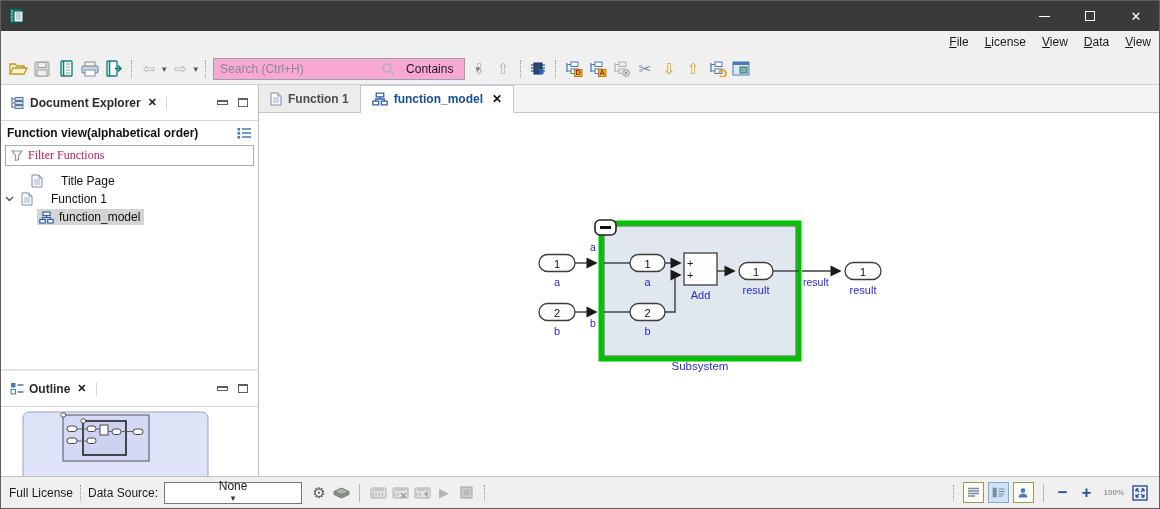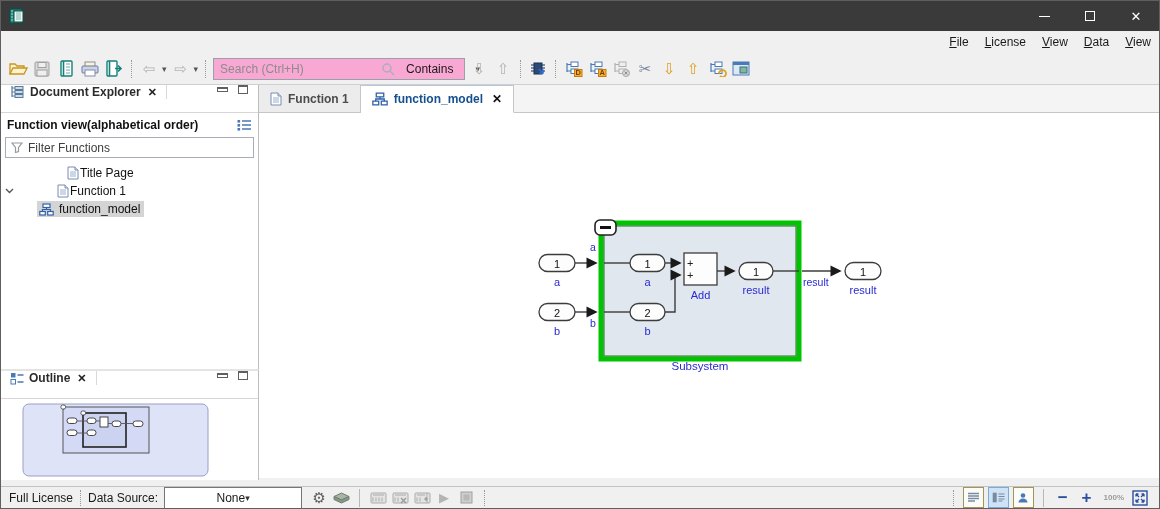--- a/index.html
+++ b/index.html
@@ -32,51 +32,51 @@
   .searchbox { display:flex; align-items:center; height:22px; width:252px; background:#f9a8d4; border:1px solid #9aa0a8; margin:0 2px; }
   .searchbox input { flex:1; border:none; outline:none; font-size:12px; color:#333; padding:0 6px; font-family:inherit; background:transparent; }
   .searchbox input::placeholder { color:#8c8c8c; }
   .sdiv { width:1px; height:20px; background:#c0c0c0; }
   .contains { display:flex; align-items:center; gap:21px; padding:0 7px; font-size:12px; color:#1a1a1a; }
 
   
   .panel { position:absolute; left:0; width:258px; background:#fff; border-right:1px solid #bdbdbd; }
   .panel-explorer { top:84px; height:284px; }
   .panel-outline  { top:368px; height:111px; border-top:2px solid #e4e4e4; }
-  .phead { height:28px; border-bottom:1px solid #d6d6d6; display:flex; align-items:flex-start; background:#fff; }
+  .phead { height:36px; border-bottom:1px solid #d6d6d6; display:flex; align-items:center; background:#fff; }
   .ptab { display:flex; align-items:center; gap:5px; padding:0 9px; border-right:1px solid #d9d9d9; font-size:12px; font-weight:bold; color:#2b2b2b; }
   .pclose { font-size:11px; font-weight:bold; color:#222; margin-left:2px; }
   .pctrl { margin-left:auto; display:flex; align-items:center; gap:10px; padding-right:10px; }
   .ico-min { width:11px; height:5px; border:1px solid #5f5f5f; border-top-width:2px; }
   .ico-max { width:10px; height:9px; border:1px solid #5f5f5f; border-top-width:2px; }
 
   .viewtitle { display:flex; align-items:center; justify-content:space-between; padding:5px 6px 3px 6px; }
   .viewtitle .t { font-size:12px; font-weight:bold; color:#111; }
   .filter { margin:2px 4px 3px 4px; height:21px; border:1px solid #a8adb5; display:flex; align-items:center; gap:5px; padding:0 5px; }
-  .filter .ph { font-size:12px; color:#404040; }
+  .filter .ph { font-size:12px; color:#be185d;font-family:Liberation Serif, serif; }
   .tree { font-size:12px; color:#111; padding-top:3px; }
   .trow { height:18px; display:flex; align-items:center; }
   .trow .chev { width:16px; display:flex; justify-content:center; }
   .trow .ind { display:inline-block; }
   .tsel { display:flex; align-items:center; gap:5px; background:#d4d4d4; padding:1px 4px 1px 2px; }
-  .tlab { display:flex; align-items:center; gap:1px;margin-left:36px; }
+  .tlab { display:flex; align-items:center; gap:18px; }
 
   
   .main { position:absolute; left:258px; top:84px; right:0; bottom:30px; background:#fff; }
   .tabstrip { height:28px; background:#f4f4f4; border-bottom:1px solid #c6c6c6; display:flex; }
   .etab { display:flex; align-items:center; gap:6px; padding:0 11px; font-size:12px; font-weight:bold; color:#4c4c4c; background:#ececec; border-right:1px solid #c6c6c6; }
   .etab.active { background:#fff; color:#17508f; border-top:1px solid #b9c6d9; margin-bottom:-1px; border-bottom:1px solid #fff; }
   .etab .eclose { color:#111; font-size:12px; font-weight:bold; margin-left:3px; }
   .canvas { position:absolute; left:0; top:28px; right:0; bottom:0; background:#fff; }
 
   
-  .statusbar { position:absolute; left:0; right:0; bottom:0; height:22px; background:#f0f0f0; border-top:1px solid #c2c2c2; display:flex; align-items:center; font-size:12px; color:#1a1a1a; padding:0 8px; }
+  .statusbar { position:absolute; left:0; right:0; bottom:0; height:32px; background:#f0f0f0; border-top:1px solid #c2c2c2; display:flex; align-items:center; font-size:12px; color:#1a1a1a; padding:0 8px; }
   .ssep { width:1px; height:16px; border-left:1px dotted #9a9a9a; margin:0 7px; }
   .svsep { width:1px; height:18px; background:#b8b8b8; margin:0 7px; }
-  .ds-select { width:138px; height:22px; border:1px solid #767676; background:#fff; display:flex; align-items:center; justify-content:center; padding:0 12px; margin-left:6px; }
+  .ds-select { width:138px; height:22px; border:1px solid #767676; background:#fff; display:flex; align-items:center; justify-content:flex-end; padding:0 4px; margin-left:6px;flex-direction:column; }
   .ds-select .car { font-size:9px; color:#333; }
   .sbtn { min-width:22px; height:22px; display:flex; align-items:center; justify-content:center; }
   .vbtn { width:21px; height:21px; border:1px solid #a39458; background:#fbfbf7; display:flex; align-items:center; justify-content:center; margin:0 2px; }
   .vbtn.active { background:#cfe3f6; border-color:#7aadd6; }
   .zbtn { font-size:17px; font-weight:bold; color:#2b4fa0; padding:0 7px; line-height:1; }
   .z100 { display:flex; align-items:center; line-height:7px; font-size:8px; font-weight:bold; color:#9a9a9a; padding:0 5px; }
   .right-cluster { margin-left:auto; display:flex; align-items:center; }
 </style>
 </head>
 <body>

